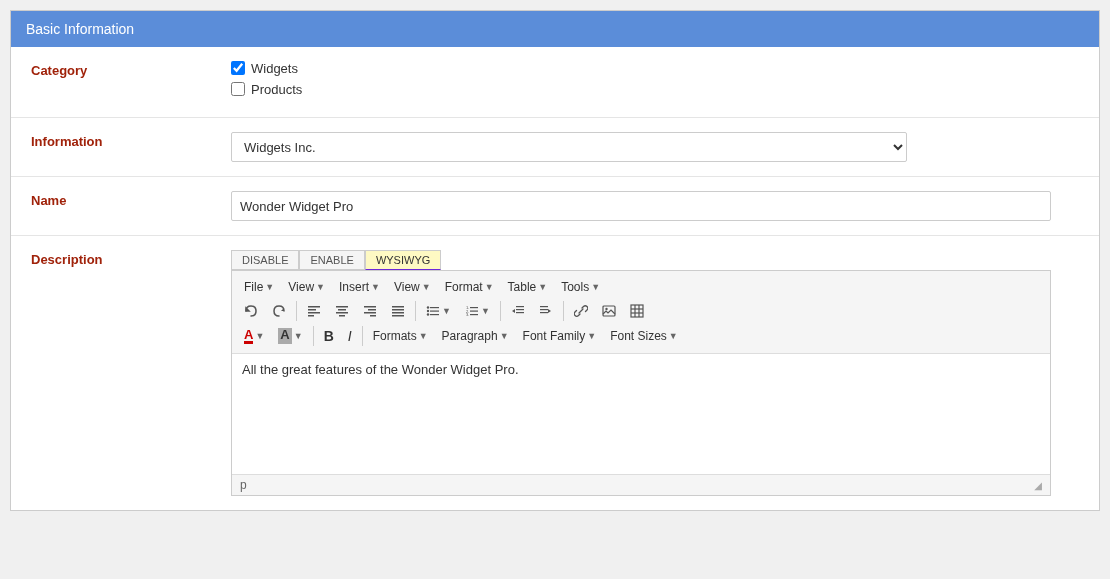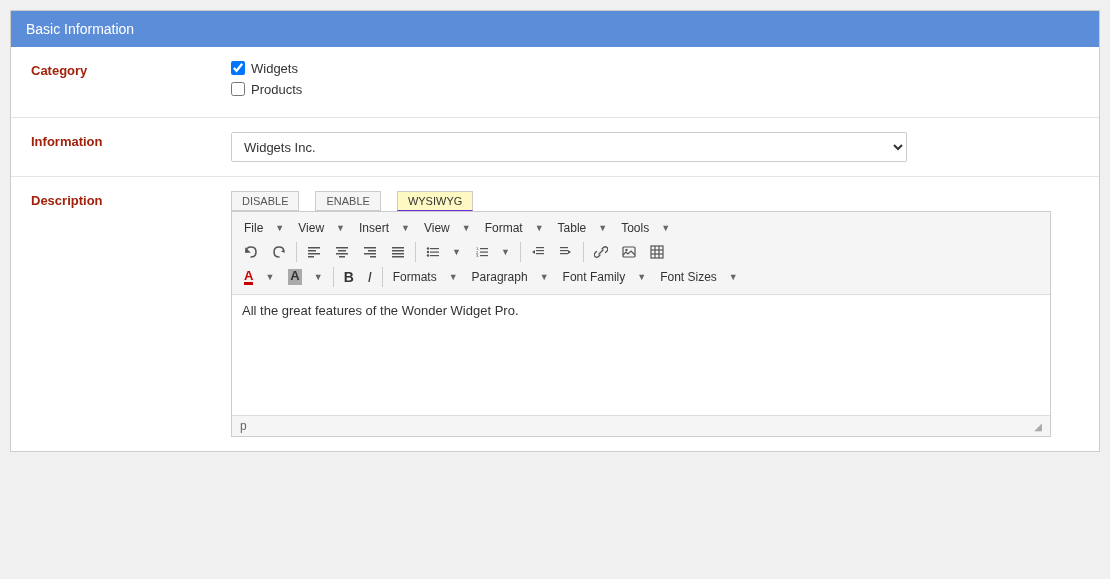--- a/index.html
+++ b/index.html
@@ -72,21 +72,21 @@
       padding: 6px 8px;
       border: 1px solid #ccc;
       border-radius: 2px;
       font-size: 13px;
       color: #333;
       height: 30px;
     }
     
     .desc-tabs {
       display: flex;
-      gap: 16px;
+      gap: 0;
       margin-bottom: 0;
       text-align: right;
     }
     .desc-tab {
       padding: 3px 10px;
       font-size: 11px;
       border: 1px solid #ccc;
       cursor: pointer;
       background: #f5f5f5;
       color: #555;
@@ -117,21 +117,21 @@
     .tb-btn {
       background: none;
       border: 1px solid transparent;
       border-radius: 2px;
       padding: 2px 5px;
       cursor: pointer;
       font-size: 12px;
       color: #333;
       display: inline-flex;
       align-items: center;
-      gap: 12px;
+      gap: 2px;
       white-space: nowrap;
     }
     .tb-separator {
       width: 1px;
       height: 20px;
       background: #ccc;
       margin: 0 2px;
     }
     .caret {
       font-size: 9px;
@@ -212,20 +212,26 @@
     <tr class="form-row">
       <td class="form-label">Information</td>
       <td class="form-field">
         <select class="form-select">
           <option>Widgets Inc.</option>
           <option>Other</option>
         </select>
       </td>
     </tr>
 
+    <tr class="form-row">
+      <td class="form-label">Name</td>
+      <td class="form-field">
+        <input type="text" class="form-input" value="Wonder Widget Pro" style="">
+      </td>
+    </tr>
 
     <tr class="form-row">
       <td class="form-label">Description</td>
       <td class="form-field">
 
         <div class="desc-tabs">
           <div class="desc-tab">
             <span>DISABLE</span>
           </div>
           <div class="desc-tab">

